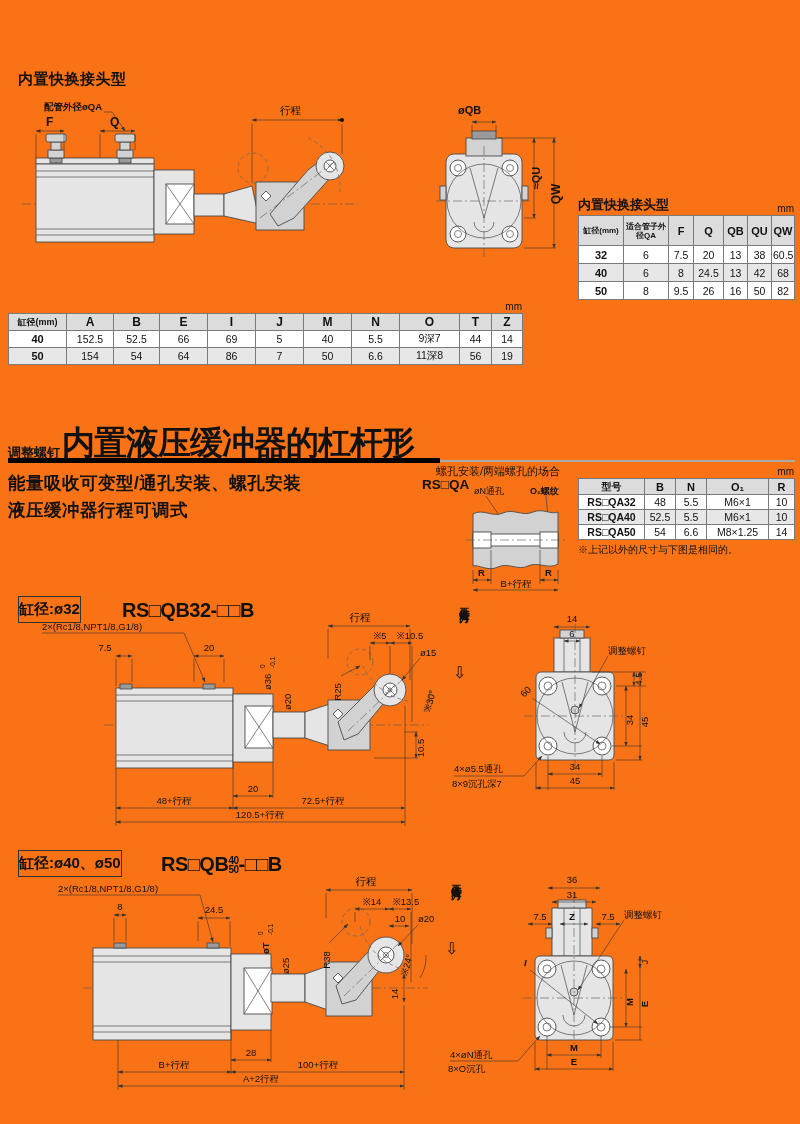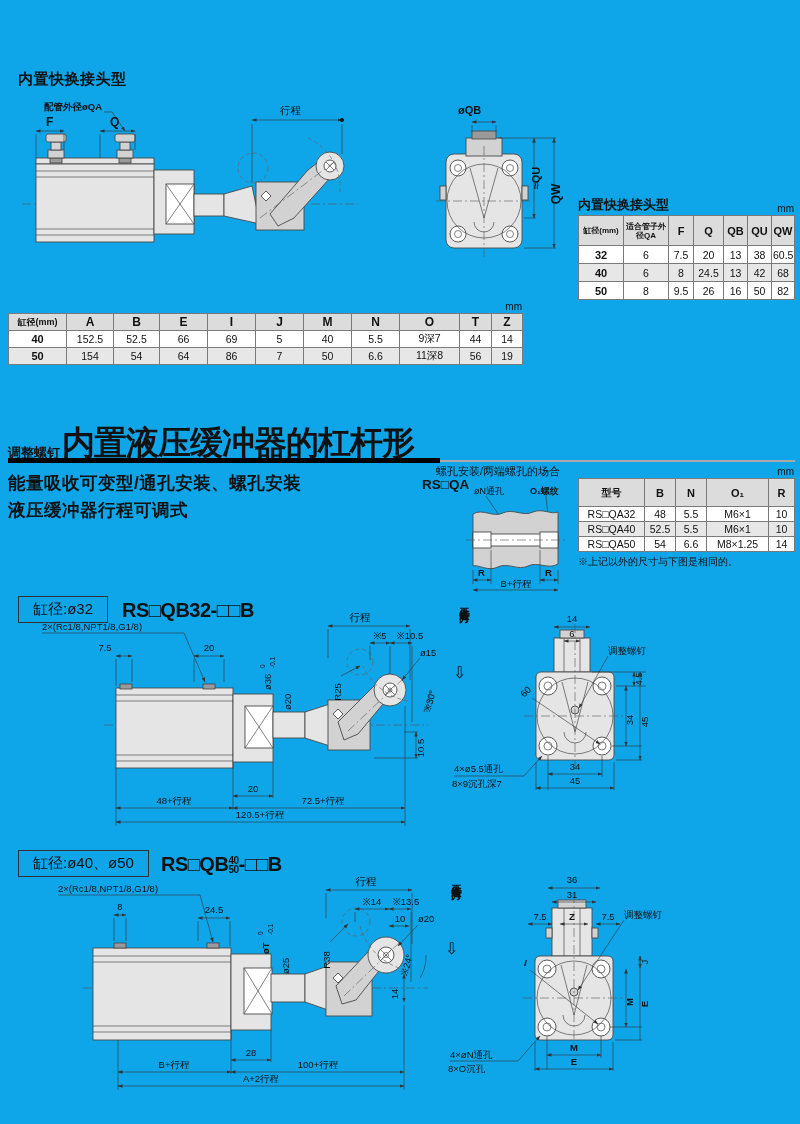--- a/index.html
+++ b/index.html
@@ -1,18 +1,18 @@
 <!DOCTYPE html>
 <html><head>
 <meta charset="utf-8">
 <style>
   *{margin:0;padding:0;box-sizing:border-box}
   html,body{background:#fff}
   body{font-family:"Liberation Sans",sans-serif;color:#111}
-  .page{position:relative;width:800px;height:1124px;background:#0ea5e9;overflow:hidden}
+  .page{position:relative;width:800px;height:1124px;background:#f97316;overflow:hidden}
   .abs{position:absolute}
 
   
   .sec-title{font-size:15px;font-weight:bold;letter-spacing:.5px}
   .lh-prefix{font-size:13px;font-weight:bold}
   .lh-title{font-size:33px;font-weight:bold;letter-spacing:-1px;line-height:1}
   .bar-black{background:#000;height:5px}
   .bar-gray{background:#a9a9a9;height:2px}
   .intro{font-size:17.5px;font-weight:bold;line-height:27px;letter-spacing:.5px}
   .note-box{border:1.5px dashed #888;font-size:12.5px;font-weight:bold;padding:4px 8px;color:#222}
@@ -34,30 +34,30 @@
   .tbl1 td:first-child{font-weight:bold;font-size:11px}
 
   .tbl2 table{width:514px}
   .tbl2 th{font-size:12px;height:17px}
   .tbl2 th:first-child{font-size:9px}
   .tbl2 td{font-size:10.5px;height:17px}
   .tbl2 tbody tr:nth-child(2){background:#e7e7e7}
   .tbl2 td:first-child{font-weight:bold;font-size:11px}
 
   .tbl3 table{width:216px}
-  .tbl3 th{font-size:11px;height:28px}
+  .tbl3 th{font-size:11px;height:16px}
   .tbl3 th:first-child{font-size:10px}
   .tbl3 td{font-size:10.5px;height:15px}
   .tbl3 tbody tr:nth-child(2){background:#e7e7e7}
-  .tbl3 td:first-child{font-weight:normal;font-size:10.5px}
+  .tbl3 td:first-child{font-weight:bold;font-size:10.5px}
   .tbl-note{font-size:10px;margin-top:3px}
 
   .notes .note-line{font-size:10.5px;line-height:13.5px;color:#111}
 
-  .bore-box{border:1.5px solid #333;font-size:15px;font-weight:normal;padding:3px 14px;display:inline-block}
+  .bore-box{border:1.5px solid #333;font-size:15px;font-weight:bold;padding:3px 0;display:inline-block}
   .model{font-size:20px;font-weight:bold;letter-spacing:-.5px}
   .frac{display:inline-block;vertical-align:-2px;text-align:center;line-height:9px;font-size:10px;font-weight:bold}
 
   .conveyor{writing-mode:vertical-rl;font-size:10.5px;font-weight:bold;letter-spacing:1px}
   .conveyor-arrow{font-size:16px;line-height:14px}
 
   
   svg text{font-family:"Liberation Sans",sans-serif;fill:#111}
   .tx{font-size:10.5px}.ts{font-size:9.5px}.tt{font-size:6.5px}
   .tb{font-weight:bold}.t11{font-size:11px}.t12{font-size:12px}

